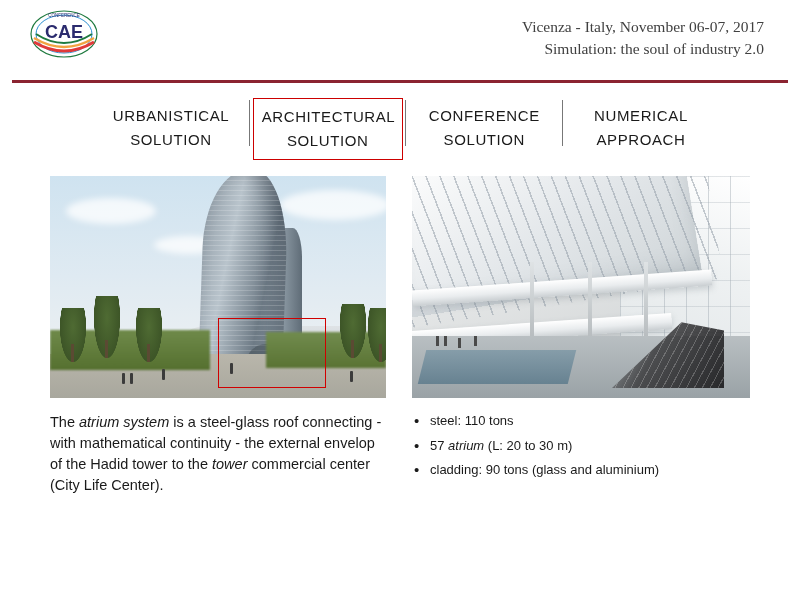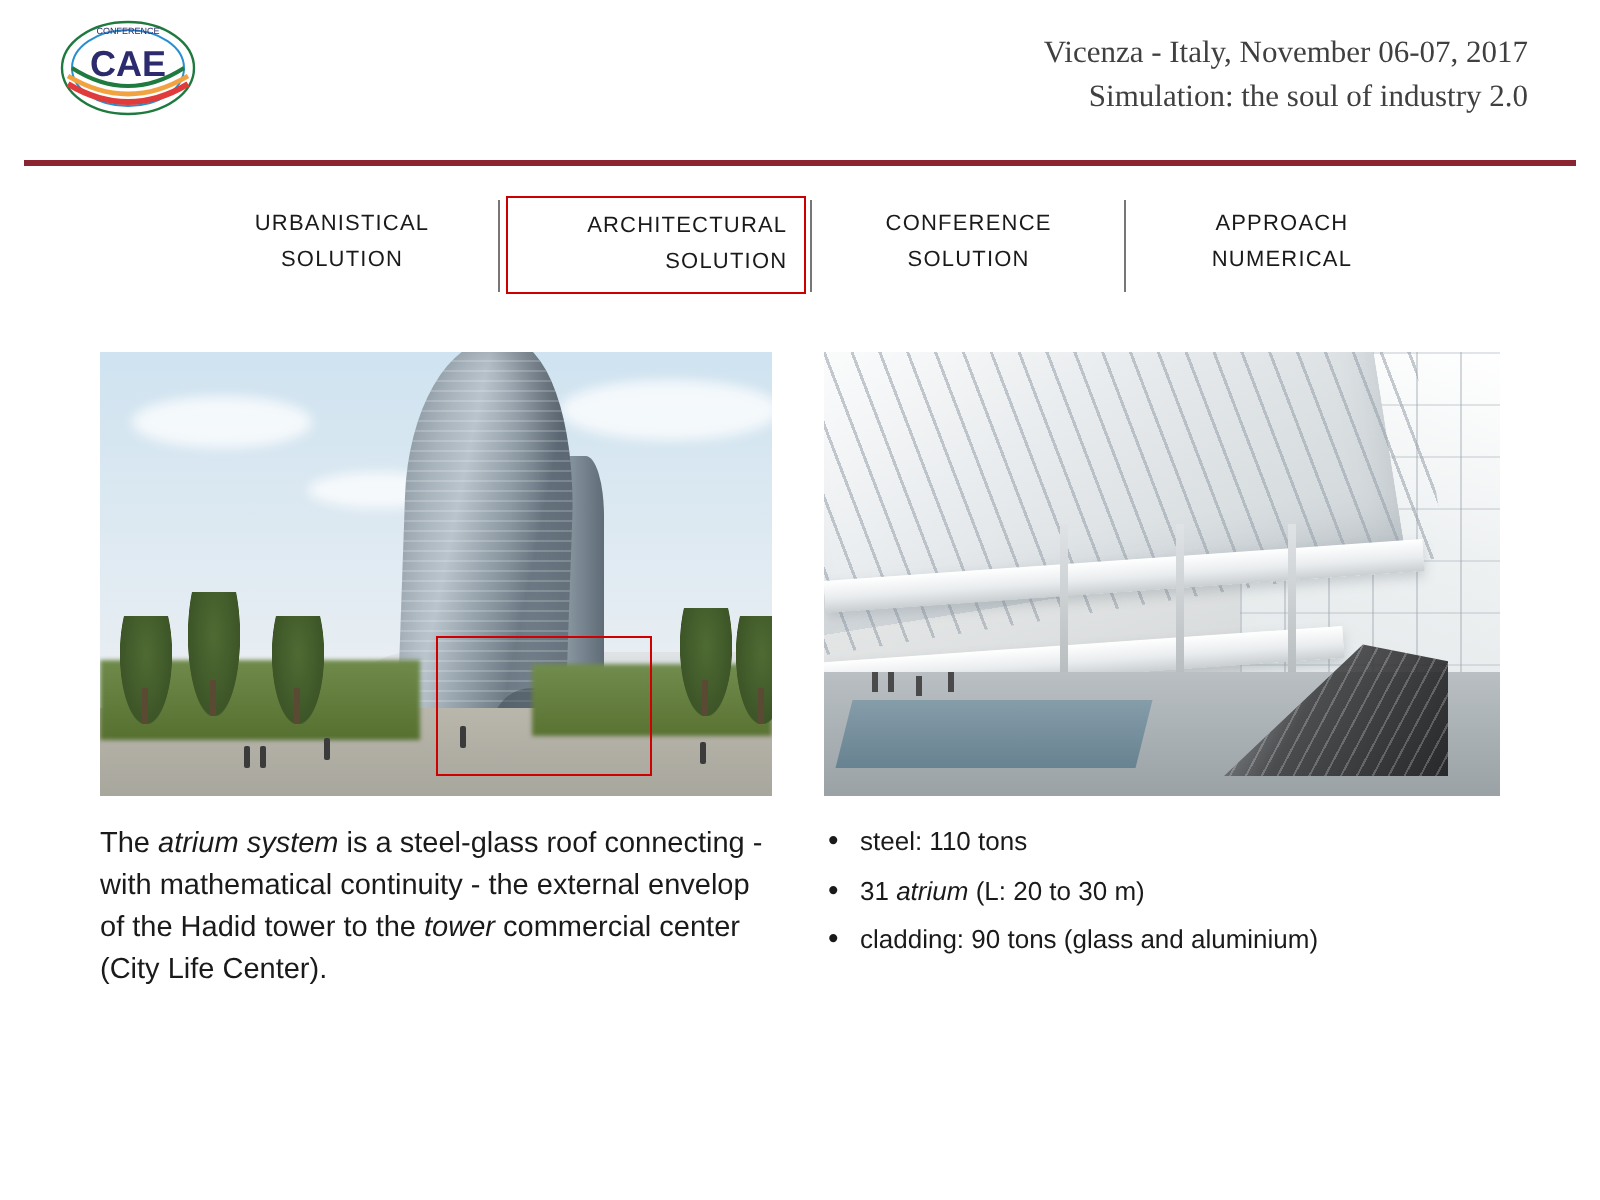--- a/index.html
+++ b/index.html
@@ -55,32 +55,31 @@
     top: 98px;
     left: 96px;
     width: 620px;
     height: 50px;
     display: flex;
     align-items: flex-start;
     justify-content: space-between;
   }
   .tab {
     text-align: center;
-    font-size: 11px;
+    font-size: 15px;
     letter-spacing: 0.6px;
     color: #1a1a1a;
     line-height: 1.6;
     padding: 6px 8px;
     box-sizing: border-box;
     width: 150px;
     background: #ffffff;
   }
   .tab.active {
     border: 1.6px solid #cc0000;
-    text-align: right;
   }
   .tab-sep {
     width: 1px;
     height: 46px;
     background: #777;
     margin-top: 2px;
   }
 
   
   .content {
@@ -374,22 +373,22 @@
   <div class="tab-sep"></div>
 
   <div class="tab">
     <div>CONFERENCE</div>
     <div>SOLUTION</div>
   </div>
 
   <div class="tab-sep"></div>
 
   <div class="tab">
+    <div>NUMERICAL</div>
     <div>APPROACH</div>
-    <div>NUMERICAL</div>
   </div>
 
 </div>
 
 <div class="content">
 
   <div class="col-left">
 
     <div class="photo">
       <div class="sky"></div>
@@ -450,18 +449,18 @@
       <div class="escalator-steps"></div>
 
       <div class="atr-person" style="left:24px;"></div>
       <div class="atr-person" style="left:32px;"></div>
       <div class="atr-person" style="left:46px; bottom:50px;"></div>
       <div class="atr-person" style="left:62px;"></div>
     </div>
 
     <ul class="bullets">
       <li>steel: 110 tons</li>
-      <li><span>31 </span><em>atrium</em><span> (L: 20 to 30 m)</span></li>
+      <li><span>57 </span><em>atrium</em><span> (L: 20 to 30 m)</span></li>
       <li>cladding: 90 tons (glass and aluminium)</li>
     </ul>
   </div>
 
 </div>
 
 </body></html>

